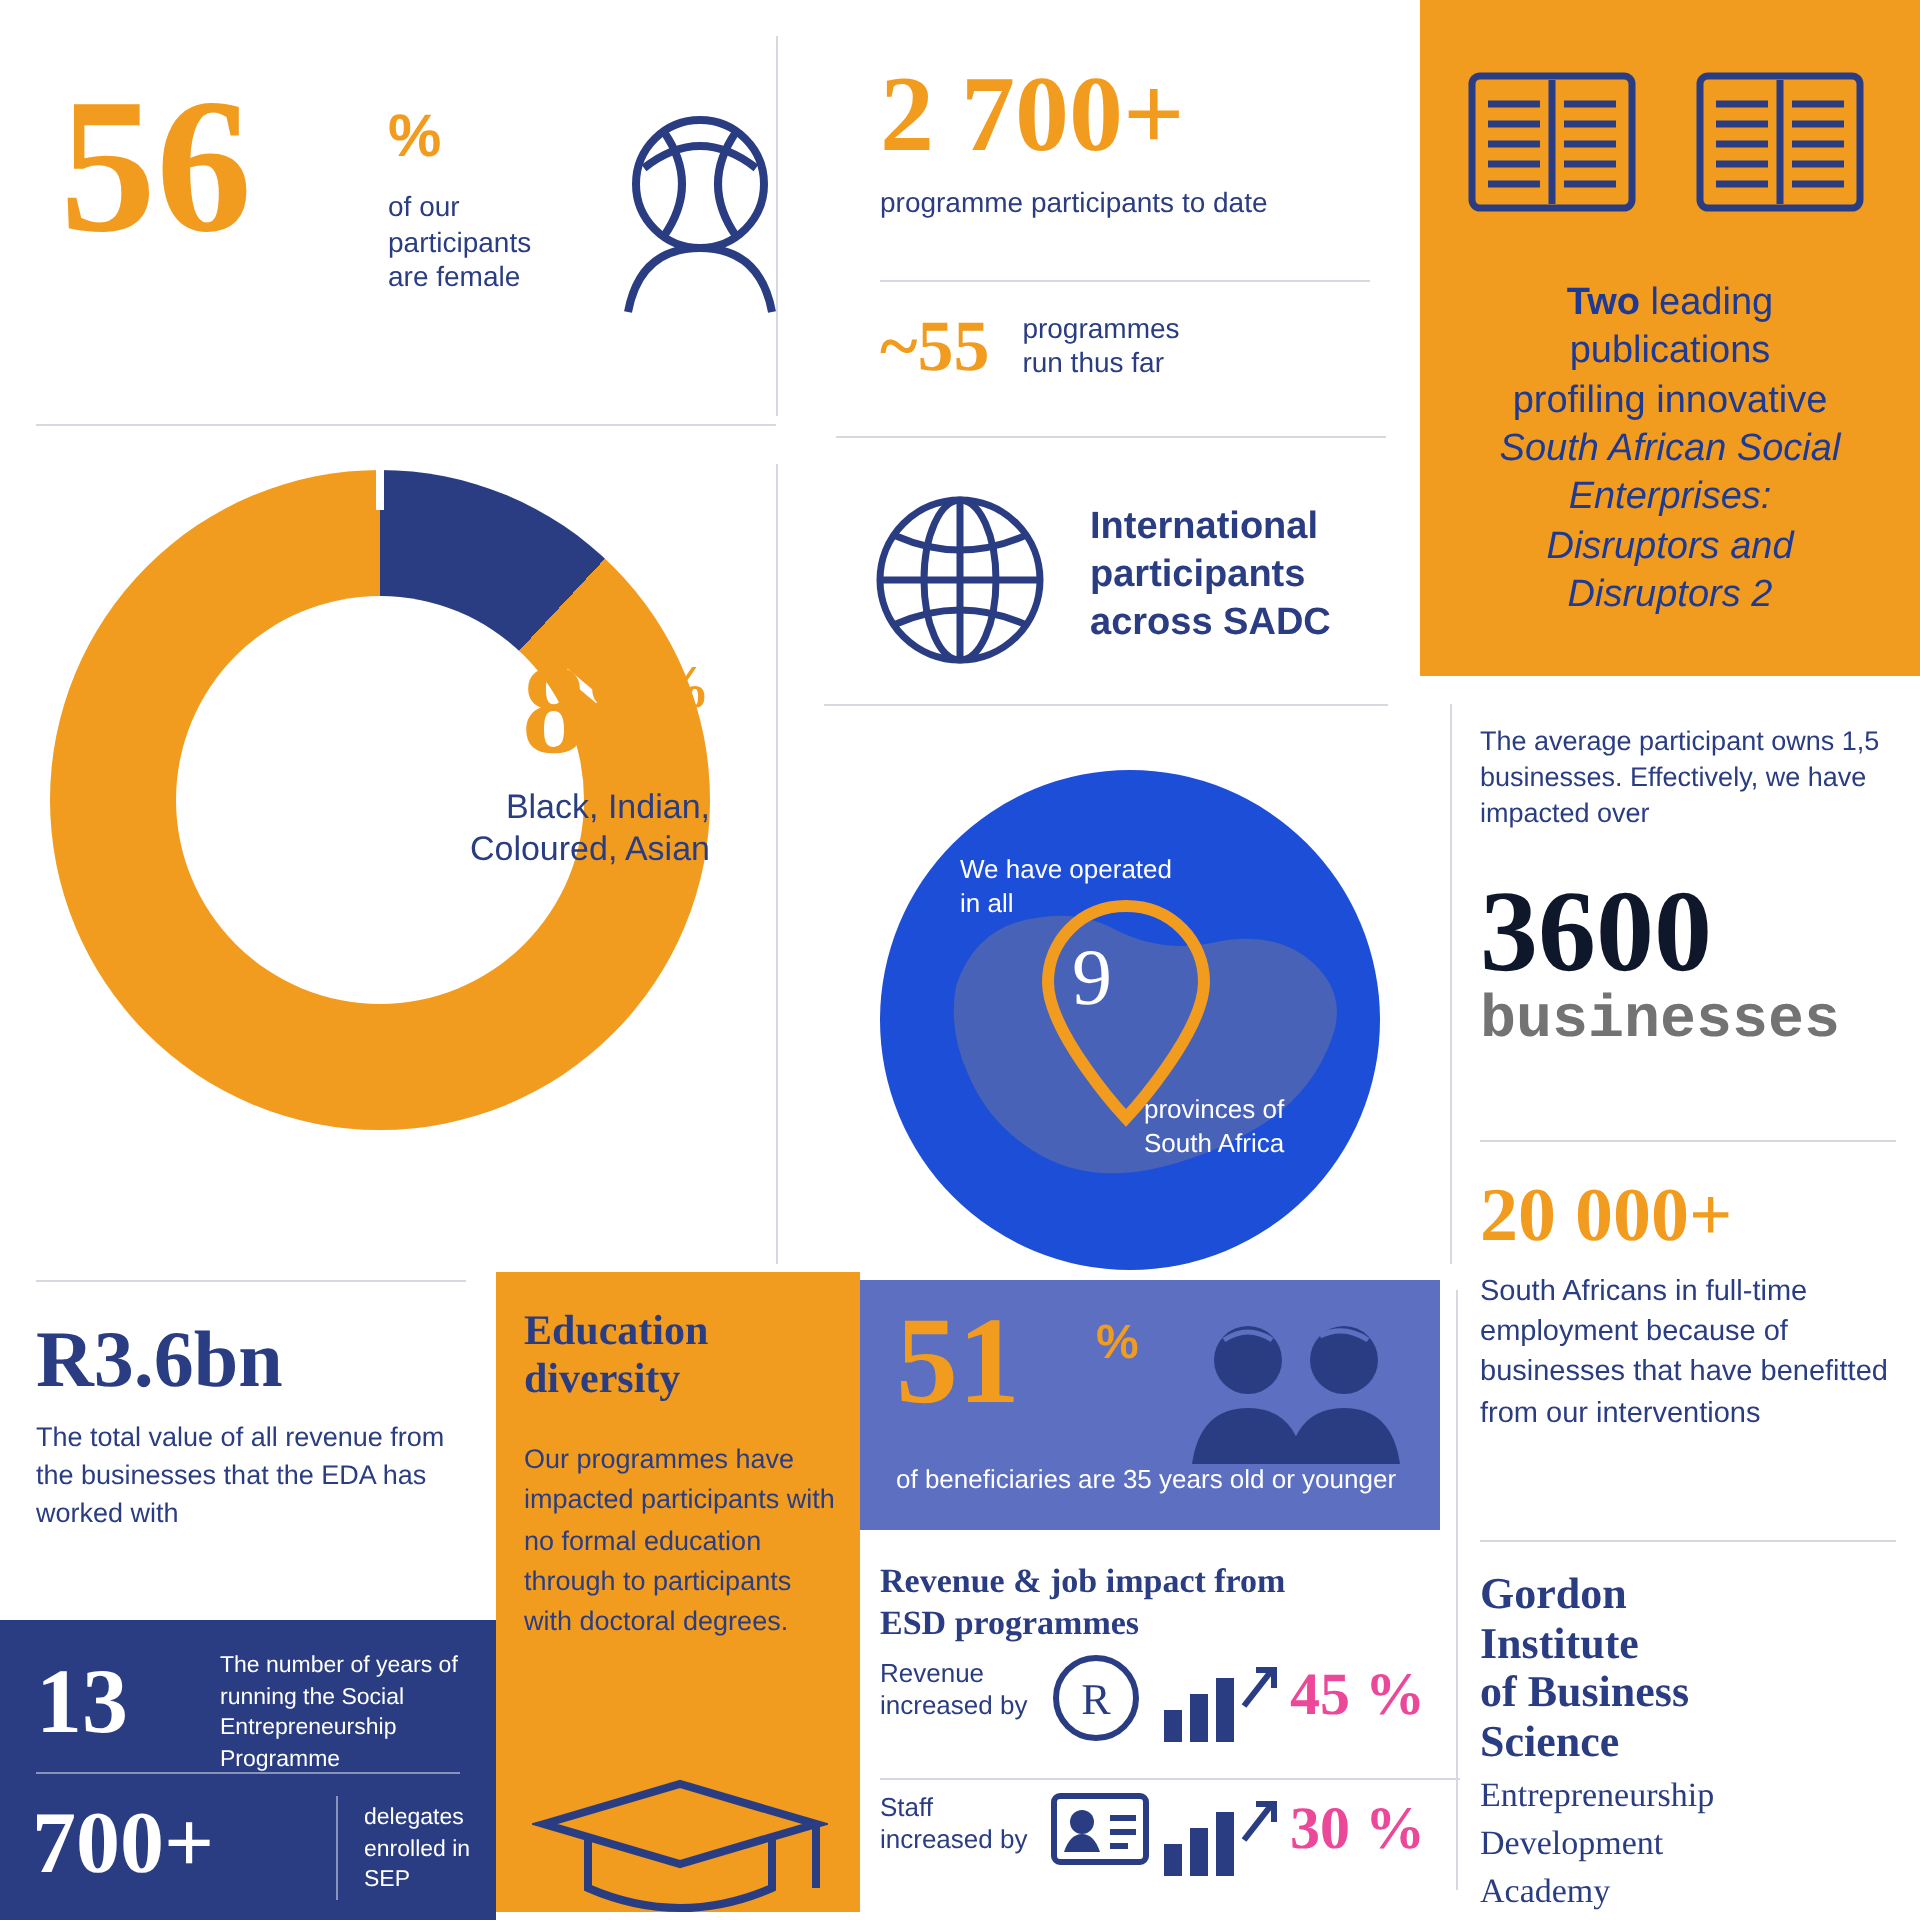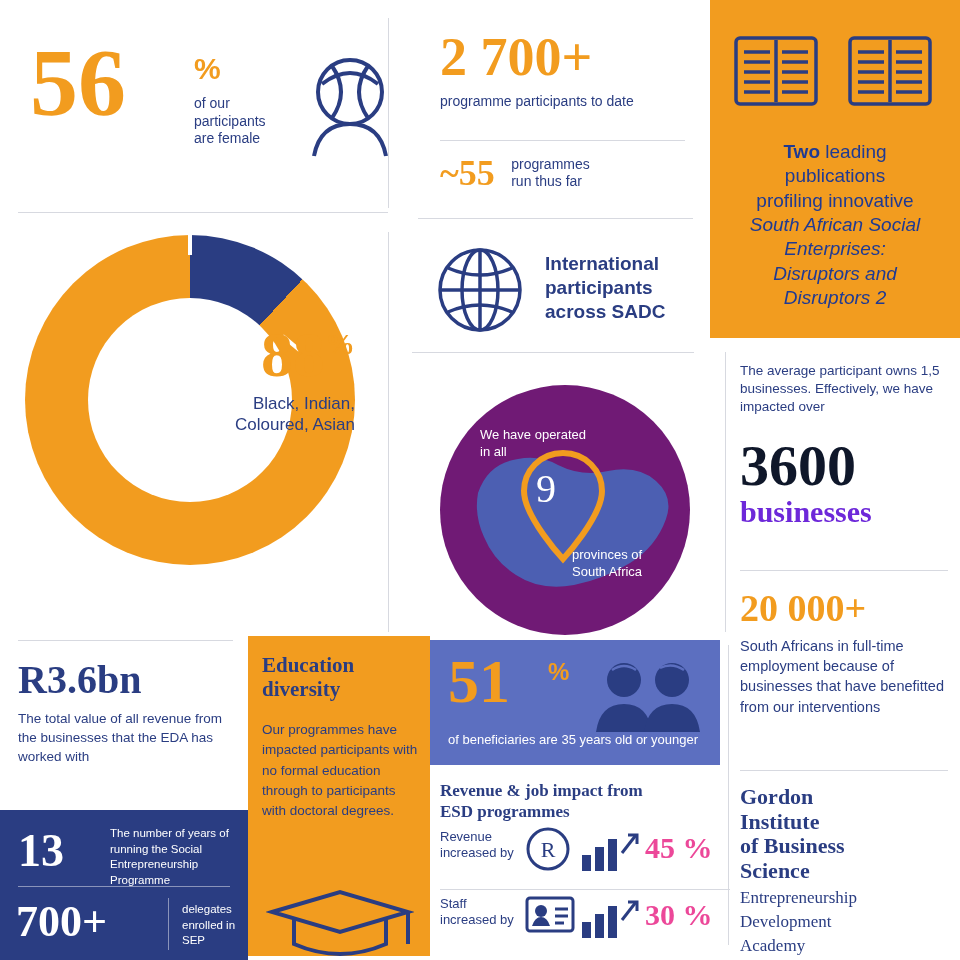--- a/index.html
+++ b/index.html
@@ -57,30 +57,30 @@
   #intl .txt{position:absolute;left:125px;top:14px;font-size:19px;font-weight:bold;color:#2a3d82;line-height:1.25;}
 
   
   #pubs{left:710px;top:0;width:250px;height:338px;background:#f29c1f;}
   #pubs .books{position:absolute;left:22px;top:32px;}
   #pubs .txt{position:absolute;left:12px;top:140px;width:226px;text-align:center;color:#1f3a93;font-size:19px;line-height:1.28;}
   #pubs .txt .ital{font-style:italic;}
 
   
   #prov{left:440px;top:385px;width:250px;height:250px;}
-  .prov-circle{width:250px;height:250px;border-radius:50%;background:#701a75;position:relative;overflow:hidden;}
+  .prov-circle{width:250px;height:250px;border-radius:50%;background:#1d4ed8;position:relative;overflow:hidden;}
   #prov .t1{position:absolute;left:40px;top:42px;color:#fff;font-size:13px;line-height:1.3;}
   #prov .t2{position:absolute;left:132px;top:162px;color:#fff;font-size:13px;line-height:1.3;}
   #prov .nine{position:absolute;left:96px;top:80px;color:#fff;font-size:40px;font-family:"Liberation Serif",serif;}
 
   
   #b3600{left:740px;top:362px;width:210px;}
   #b3600 .cap{font-size:13.5px;color:#2a3d82;line-height:1.35;}
   #b3600 .num{font-size:58px;font-weight:bold;color:#0f172a;font-family:"Liberation Serif",serif;line-height:1;margin-top:20px;}
-  #b3600 .word{font-size:30px;font-weight:bold;color:#6d28d9;font-family:Liberation Serif, serif;line-height:1.1;}
+  #b3600 .word{font-size:30px;font-weight:bold;color:#737373;font-family:Liberation Mono, monospace;line-height:1.1;}
 
   
   #k20{left:740px;top:588px;width:215px;}
   #k20 .num{font-size:38px;font-weight:bold;color:#f29c1f;font-family:"Liberation Serif",serif;line-height:1.1;}
   #k20 .cap{font-size:14.5px;color:#2a3d82;line-height:1.4;margin-top:6px;}
 
   
   #gibs{left:740px;top:785px;width:215px;}
   #gibs .l1{font-size:22px;font-weight:bold;color:#2a3d82;font-family:"Liberation Serif",serif;line-height:1.12;}
   #gibs .l2{font-size:17px;color:#2a3d82;font-family:"Liberation Serif",serif;line-height:1.2;margin-top:4px;}

